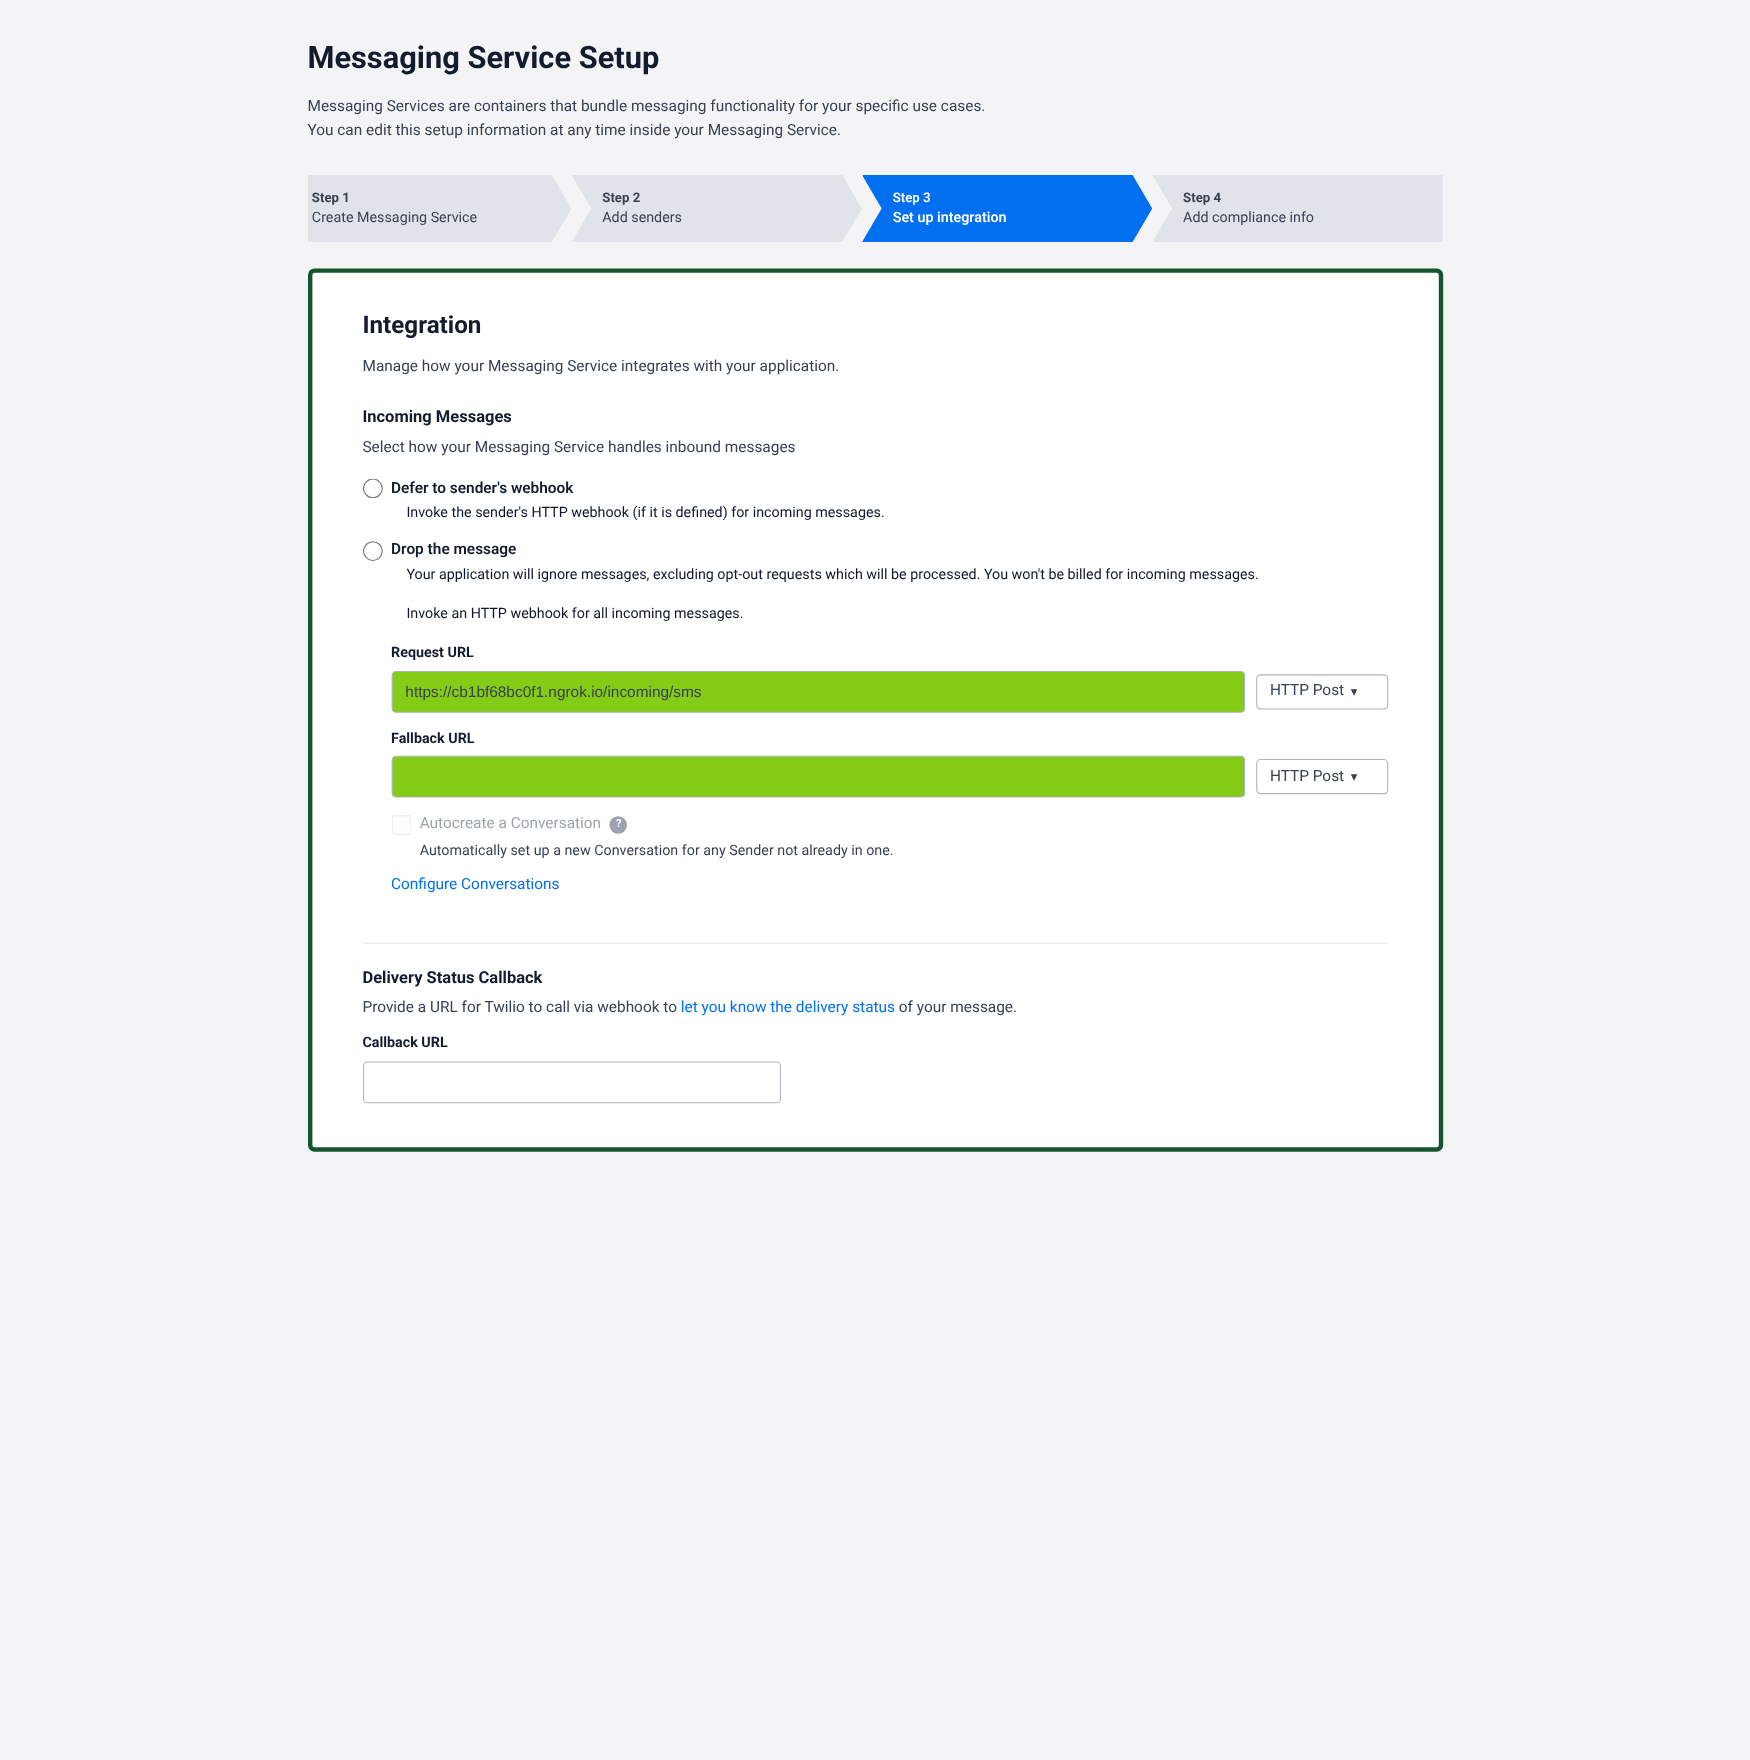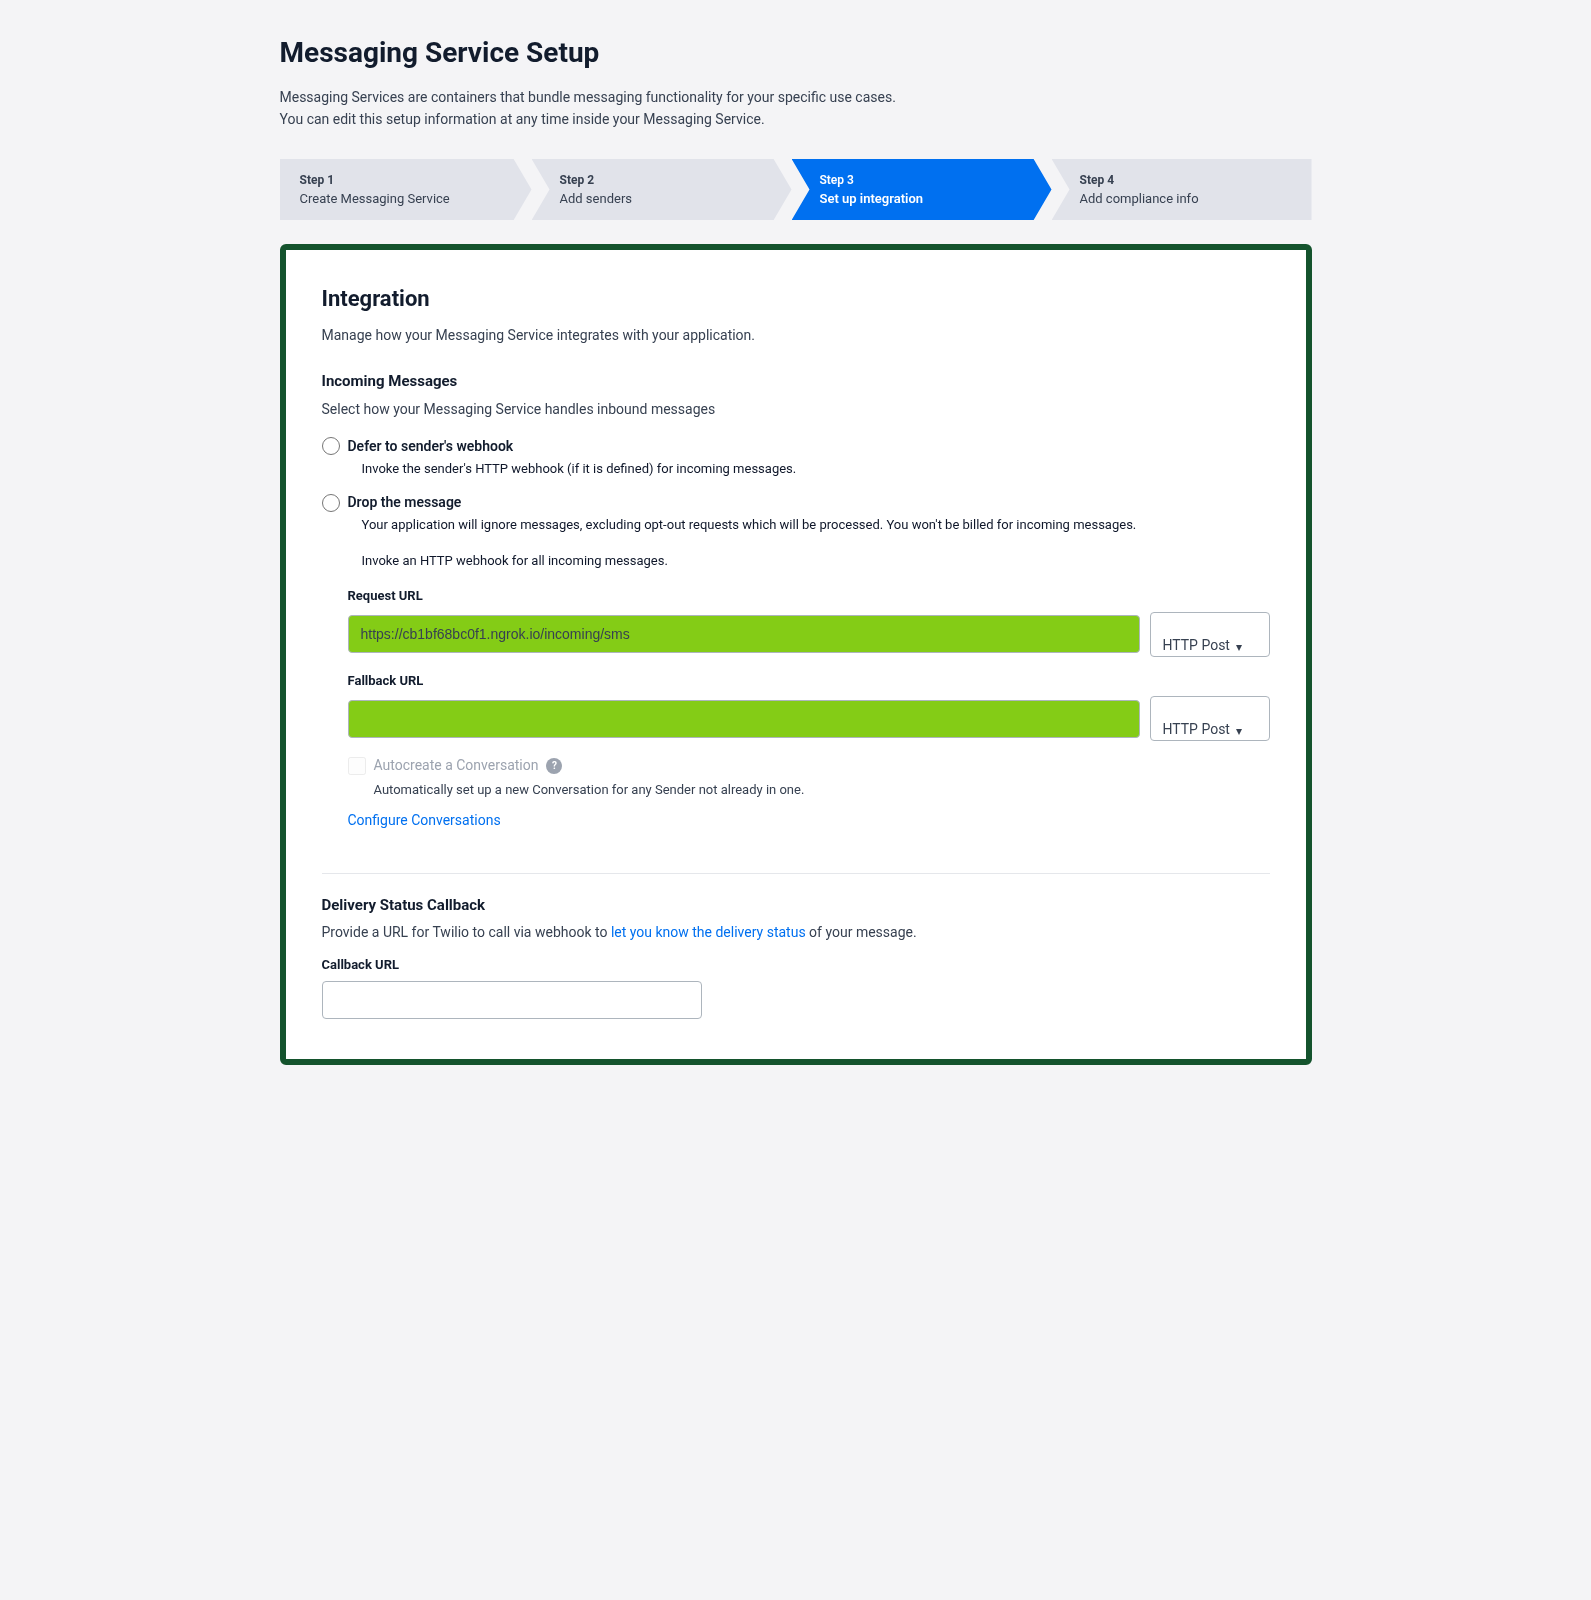--- a/index.html
+++ b/index.html
@@ -38,21 +38,21 @@
     .step {
       flex: 1;
       background: #e1e3ea;
       padding: 12px 16px 12px 28px;
       position: relative;
       clip-path: polygon(0 0, calc(100% - 18px) 0, 100% 50%, calc(100% - 18px) 100%, 0 100%, 18px 50%);
       color: #374151;
     }
     .step:first-child {
       clip-path: polygon(0 0, calc(100% - 18px) 0, 100% 50%, calc(100% - 18px) 100%, 0 100%);
-      padding-left: 20px;
+      padding-left: 4px;
     }
     .step.active {
       background: #0070f0;
       color: #fff;
     }
     .step-number {
       font-size: 12px;
       font-weight: 700;
       display: block;
     }
@@ -62,23 +62,23 @@
     }
     .step.active .step-number,
     .step.active .step-label {
       color: #fff;
       font-weight: 600;
     }
 
     
     .card {
       background: #fff;
-      border: 6px solid #14532d;
+      border: 4px solid #14532d;
       border-radius: 6px;
-      padding: 32px 36px 40px;
+      padding: 32px 46px 40px;
     }
     .card-title {
       font-size: 22px;
       font-weight: 700;
       color: #121c2d;
       margin-bottom: 10px;
     }
     .card-description {
       font-size: 14px;
       color: #374151;
@@ -156,25 +156,25 @@
       border: 1px solid #adb5bd;
       border-radius: 4px;
       padding: 0 12px;
       font-size: 14px;
       color: #374151;
       background: #84cc16;
       outline: none;
     }
     .select-wrapper {
       display: flex;
-      align-items: flex-end;
+      align-items: center;
       border: 1px solid #adb5bd;
       border-radius: 4px;
       background: #fff;
-      height: 45px;
+      height: 32px;
       padding: 0 8px 0 12px;
       gap: 6px;
       cursor: pointer;
       white-space: nowrap;
       min-width: 120px;
     }
     .select-wrapper .chevron {
       font-size: 12px;
       color: #374151;
       pointer-events: none;

